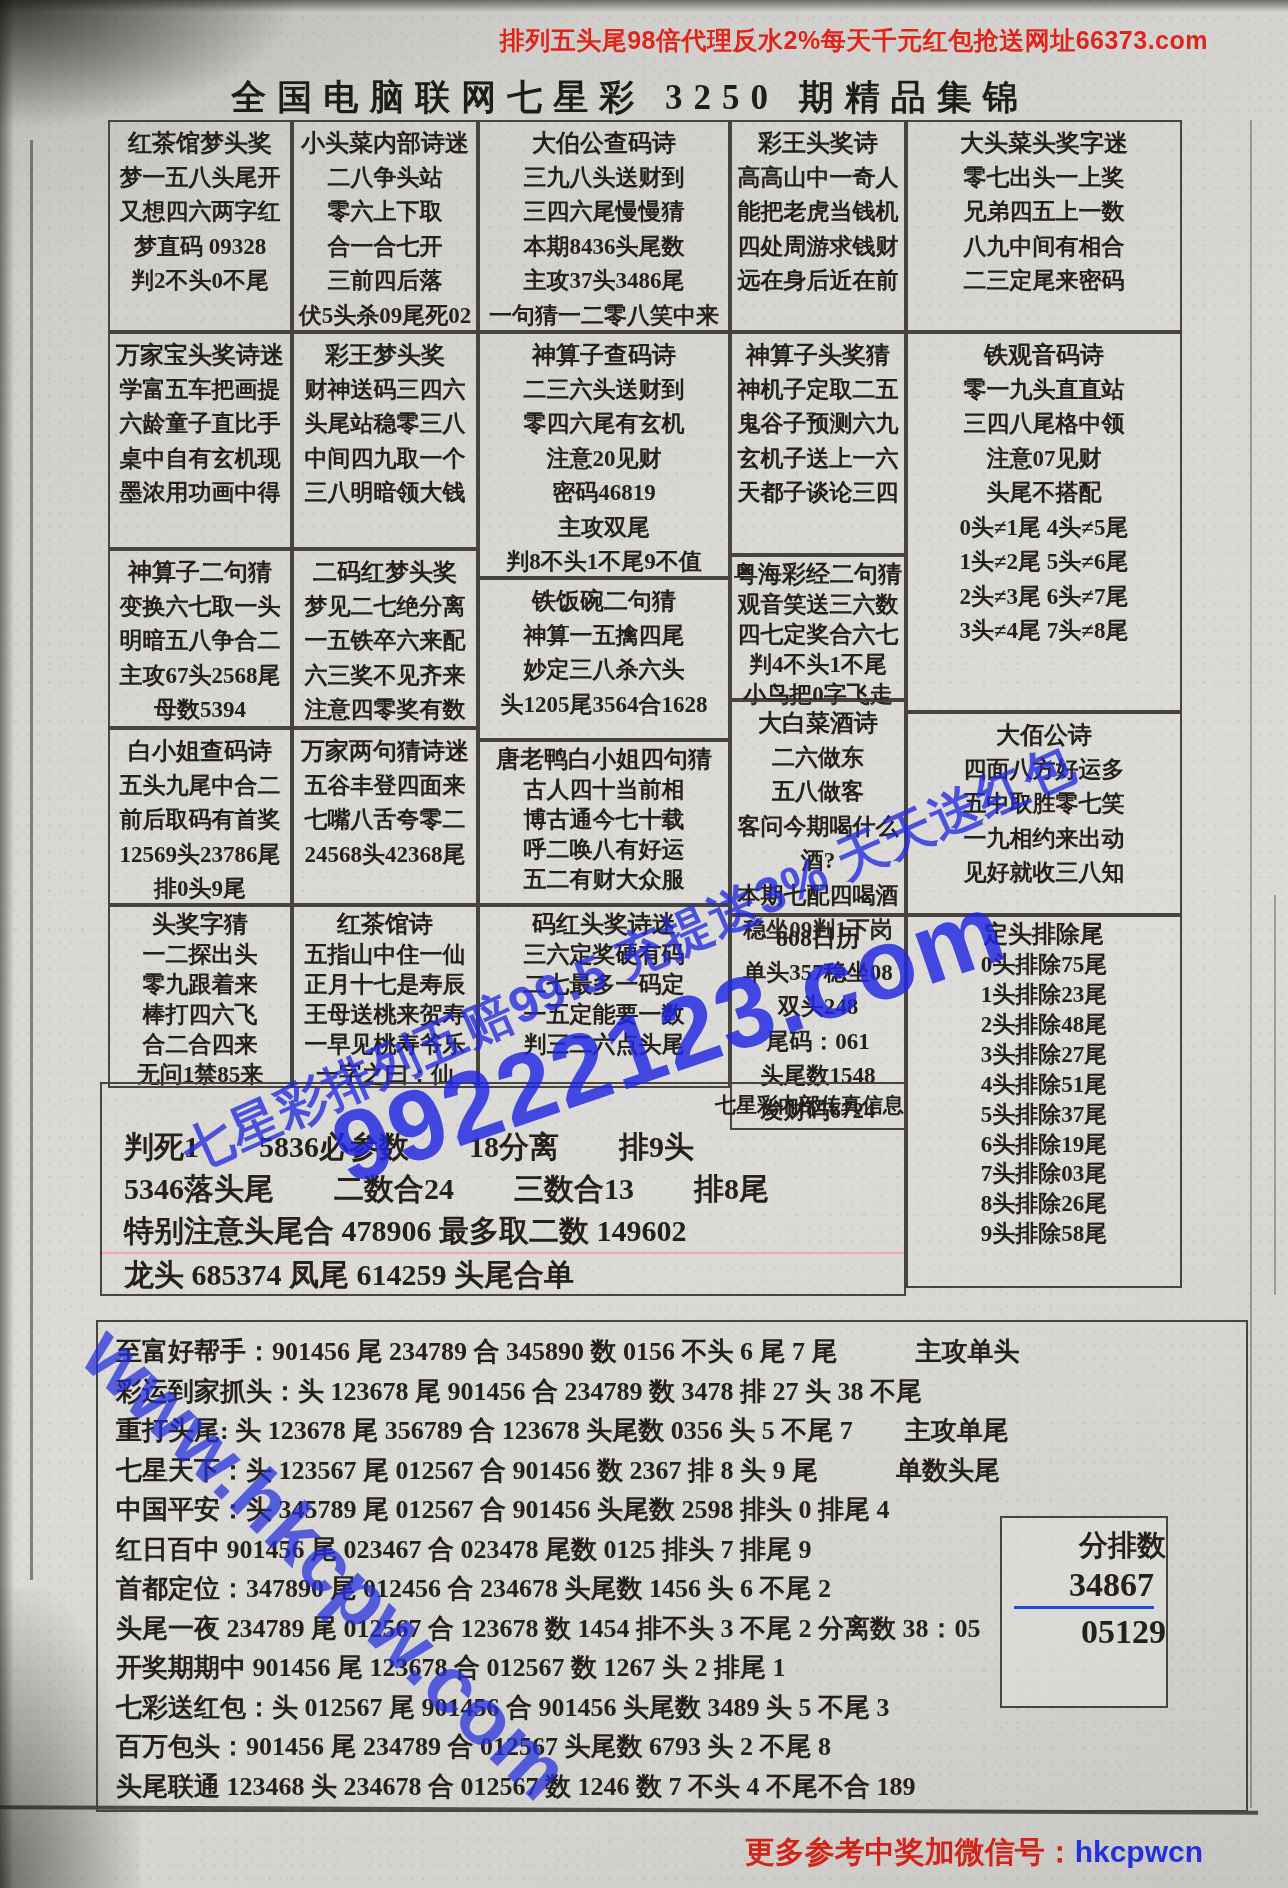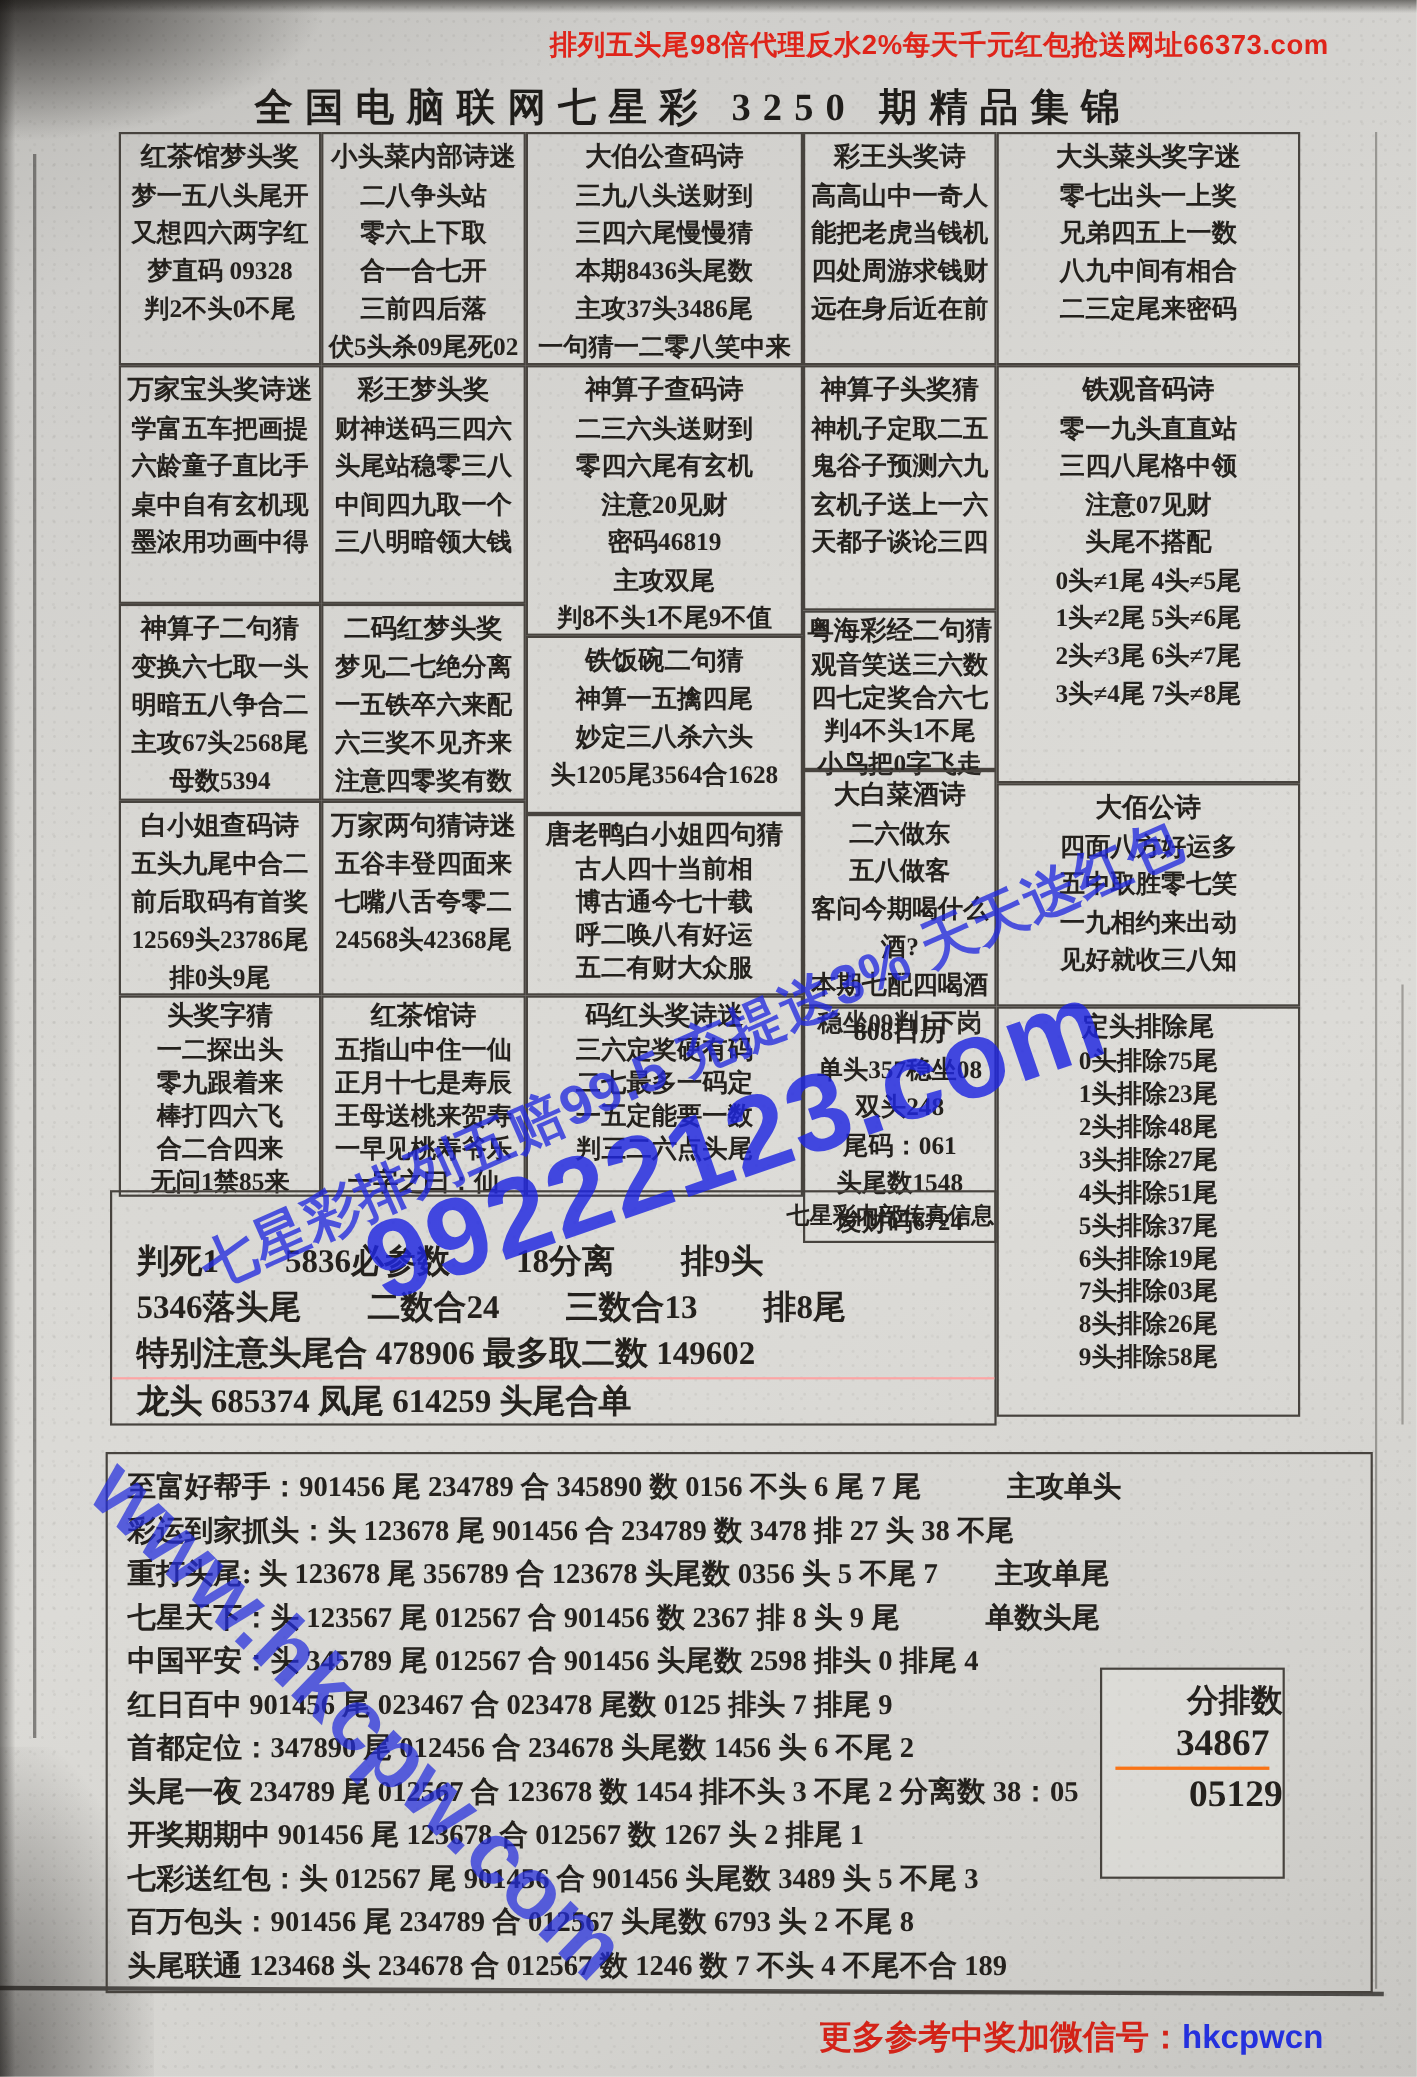--- a/index.html
+++ b/index.html
@@ -45,21 +45,21 @@
   .fax-line{font-size:30px;font-weight:600;line-height:42px;padding-left:22px;}
   .fax-line.ruled{border-top:2px solid #fca5a5;}
 
   .bottom-box{position:absolute;left:96px;top:1320px;width:1152px;height:492px;
     border:2px solid #47433e;box-sizing:border-box;padding-top:10px;}
   .bottom-line{font-size:26px;font-weight:700;line-height:39.5px;padding-left:18px;white-space:nowrap;}
 
   .split-box{position:absolute;left:1000px;top:1516px;width:168px;height:192px;
     border:2px solid #47433e;box-sizing:border-box;text-align:right;background:rgba(235,234,230,.35);}
   .split-label{font-size:29px;font-weight:700;padding-top:8px;}
-  .split-top{font-size:34px;font-weight:700;border-bottom:3px solid #f97316;margin:0 12px;padding-bottom:2px;}
+  .split-top{font-size:34px;font-weight:700;border-bottom:3px solid #1d4ed8;margin:0 12px;padding-bottom:2px;}
   .split-bottom{font-size:34px;font-weight:700;padding-top:4px;}
 
   .wm{position:absolute;font-family:"Liberation Sans","DejaVu Sans",sans-serif;
     font-weight:700;color:rgba(35,42,222,.78);white-space:nowrap;pointer-events:none;}
   .wm-slogan{left:172px;top:1125px;font-size:50px;letter-spacing:1px;
     transform:rotate(-24deg);transform-origin:0 0;}
   .wm-big{left:318px;top:1098px;font-size:100px;letter-spacing:2px;
     transform:rotate(-19deg);transform-origin:0 0;color:rgba(30,38,225,.82);}
   .wm-diag{left:128px;top:1308px;font-size:80px;transform:rotate(44deg);transform-origin:0 0;
     color:rgba(35,45,220,.72);}

